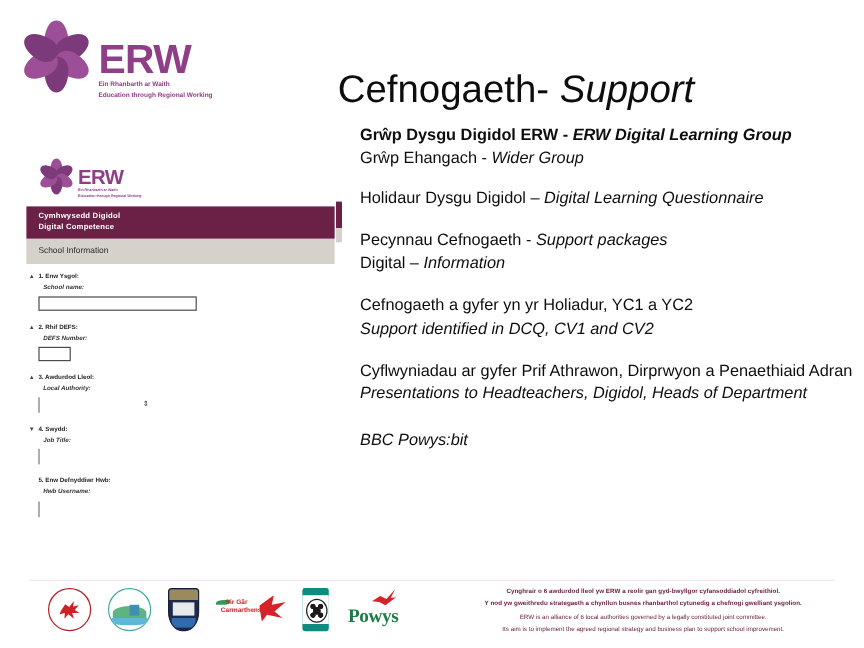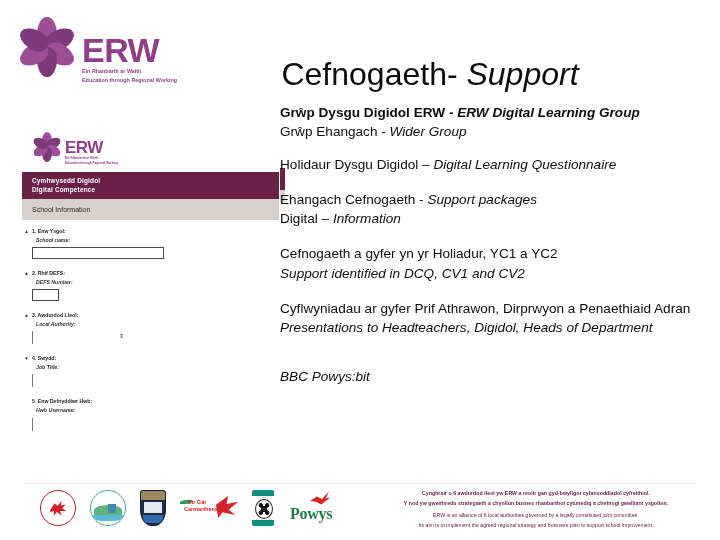--- a/index.html
+++ b/index.html
@@ -48,21 +48,21 @@
   .fq .caret{position:absolute;left:2px;color:#444;font-size:5px;}
   .fsub{font-size:5.2px;font-weight:bold;font-style:italic;color:#333;line-height:1.6;padding-left:4px;}
   .fin{margin-top:3px;background:#fff;border:1px solid #4a4a4a;box-sizing:border-box;}
   .fin.wide{width:132px;height:12px;}
   .fin.small{width:27px;height:12px;}
   .fin.plain{width:90px;height:13px;border:none;border-left:1px solid #777;}
   .fin.select{width:90px;height:13px;border:none;border-left:1px solid #777;position:relative;}
   .fin.select .arrow{position:absolute;right:-2px;top:1px;font-size:6px;color:#333;}
 
   
-  .body-copy{position:absolute;left:280px;top:103px;width:418px;}
+  .body-copy{position:absolute;left:300px;top:103px;width:418px;}
   .para{margin:0 0 14px 0;font-size:13.6px;line-height:1.42;color:#0d0d0d;}
   .para.tight{margin-bottom:13px;}
   .para .it{font-style:italic;}
   .para .bd{font-weight:bold;}
 
   
   .accent-purple{position:absolute;left:280px;top:168px;width:5px;height:22px;background:#6B2146;}
   .accent-grey{position:absolute;left:280px;top:190px;width:5px;height:12px;background:#D6D2CB;}
 
   
@@ -206,30 +206,30 @@
     <p class="para tight">
       <span class="bd">Grŵp Dysgu Digidol ERW - </span><span class="bd it">ERW Digital Learning Group</span><br>
       <span>Grŵp Ehangach - </span><span class="it">Wider Group</span>
     </p>
 
     <p class="para" style="margin-bottom:16px;">
       <span>Holidaur Dysgu Digidol – </span><span class="it">Digital Learning Questionnaire</span>
     </p>
 
     <p class="para" style="margin-bottom:16px;">
-      <span>Ehangach Cefnogaeth - </span><span class="it">Support packages</span><br>
+      <span>Pecynnau Cefnogaeth - </span><span class="it">Support packages</span><br>
       <span>Digital – </span><span class="it">Information</span>
     </p>
 
     <p class="para" style="margin-bottom:16px;">
       <span>Cefnogaeth a gyfer yn yr Holiadur, YC1 a YC2</span><br>
       <span class="it">Support identified in DCQ, CV1 and CV2</span>
     </p>
 
-    <p class="para" style="margin-bottom:29px;">
+    <p class="para" style="margin-bottom:19px;">
       <span>Cyflwyniadau ar gyfer Prif Athrawon, Dirprwyon a Penaethiaid Adran</span><br>
       <span class="it">Presentations to Headteachers, Digidol, Heads of Department</span>
     </p>
 
     <p class="para">
       <span class="it">BBC Powys:bit</span>
     </p>
 
   </div>
 

